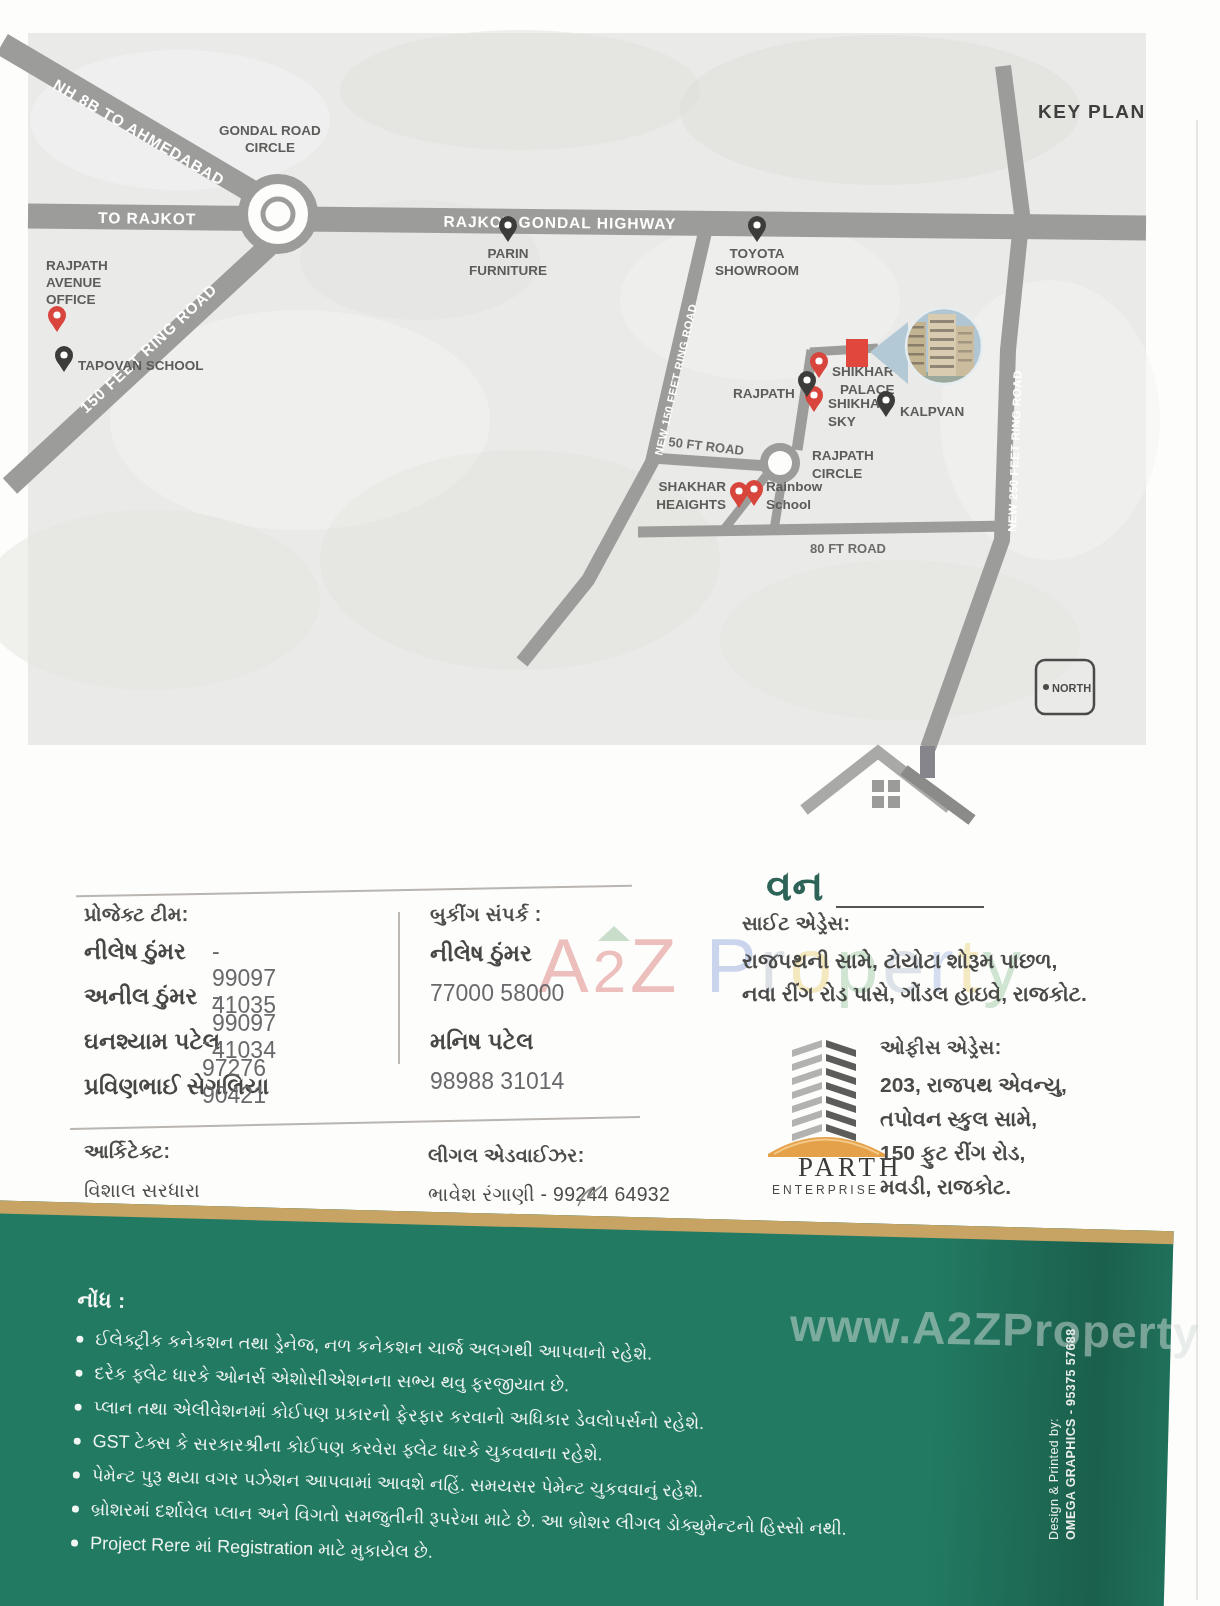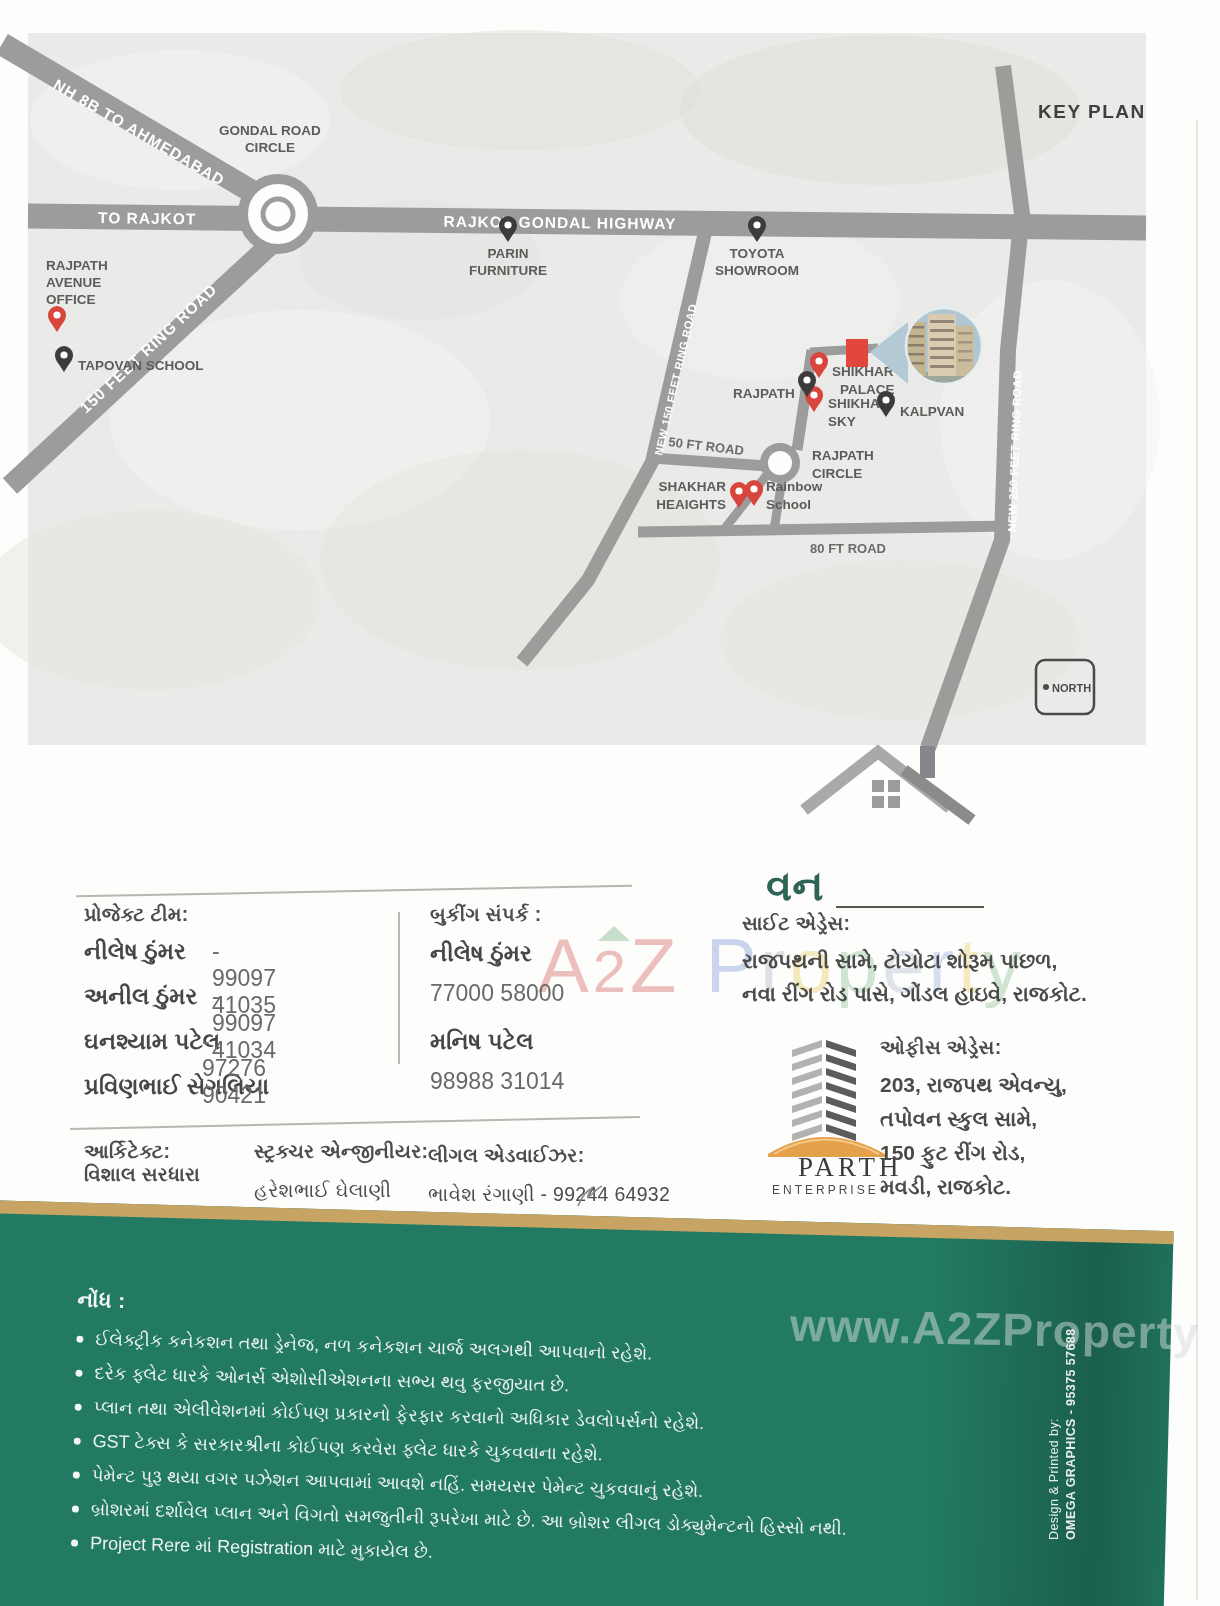--- a/index.html
+++ b/index.html
@@ -254,25 +254,21 @@
   <div class="abs gj-head" style="left:430px;top:903px">બુકીંગ સંપર્ક :</div>
   <div class="abs gj-name" style="left:430px;top:940px">નીલેષ ઠુંમર</div>
   <div class="abs gj-phone" style="left:430px;top:980px">77000 58000</div>
   <div class="abs gj-name" style="left:430px;top:1028px">મનિષ પટેલ</div>
   <div class="abs gj-phone" style="left:430px;top:1068px">98988 31014</div>
 
   <div class="abs rule" style="left:70px;top:1122px;width:570px;transform:rotate(-1.2deg)"></div>
 
   <div class="abs" style="left:84px;top:1140px">
     <div class="gj-head">આર્કિટેક્ટ:</div>
-    <div class="gj-head" style="font-weight:700">વિશાલ સરધારા</div>
-  </div>
-  <div class="abs" style="left:254px;top:1140px">
-    <div class="gj-head">સ્ટ્રક્ચર એન્જીનીયર:</div>
-    <div class="gj-head" style="margin-top:16px;font-weight:500">હરેશભાઈ ઘેલાણી</div>
+    <div class="gj-head" style="margin-top:16px;font-weight:400">વિશાલ સરધારા</div>
   </div>
   <div class="abs" style="left:428px;top:1144px">
     <div class="gj-head">લીગલ એડવાઈઝર:</div>
     <div class="gj-head" style="margin-top:16px;font-weight:500">ભાવેશ રંગાણી - 99244 64932</div>
   </div>
 
   <div class="abs gj-head" style="left:742px;top:912px">સાઈટ એડ્રેસ:</div>
   <div class="abs gj-addr" style="left:742px;top:977px">નવા રીંગ રોડ પાસે, ગોંડલ હાઇવે, રાજકોટ.</div>
   <div class="abs gj-addr" style="left:742px;top:944px">રાજપથની સામે, ટોયોટા શોરૂમ પાછળ,</div>
 

